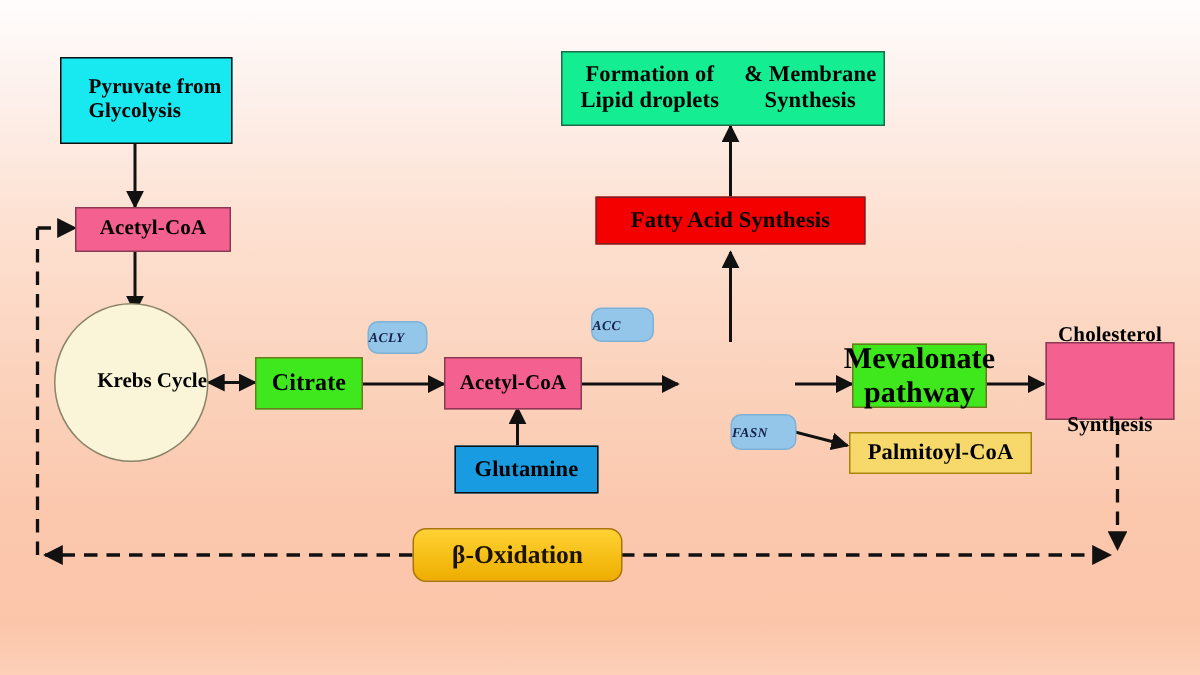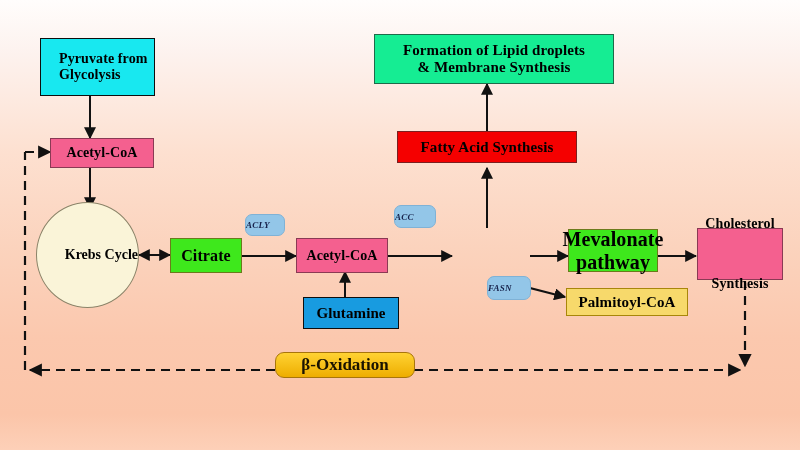--- a/index.html
+++ b/index.html
@@ -184,36 +184,36 @@
 
 
   <div class="enzyme" style="left:487px; top:276px; width:44px; height:24px;">
     <span>FASN</span>
   </div>
 
   <div class="node" style="left:397px; top:131px; width:180px; height:32px; background:#f50000; border:1.2px solid #7a2020; font-size:15px;">
     <span>Fatty Acid Synthesis</span>
   </div>
 
-  <div class="node" style="left:374px; top:34px; width:240px; height:50px; background:#15ed93; border:1.2px solid #1d6b4a; font-size:15px; flex-direction:column;">
+  <div class="node" style="left:374px; top:34px; width:216px; height:50px; background:#15ed93; border:1.2px solid #1d6b4a; font-size:15px; flex-direction:row;">
     <span>Formation of Lipid droplets</span>
     <span>&amp; Membrane Synthesis</span>
   </div>
 
   <div class="node" style="left:568px; top:229px; width:90px; height:43px; background:#3ee81c; border:1.4px solid #6b7a1c; font-size:20px; flex-direction:column;">
     <span>Mevalonate</span>
     <span>pathway</span>
   </div>
 
   <div class="node" style="left:566px; top:288px; width:122px; height:28px; background:#f7d96b; border:1.4px solid #a8860a; font-size:15px;">
     <span>Palmitoyl-CoA</span>
   </div>
 
   <div class="node" style="left:697px; top:228px; width:86px; height:52px; background:#f4608f; border:1.2px solid #8a3a54; font-size:14px; flex-direction:column;gap:44px;">
     <span>Cholesterol</span>
     <span>Synthesis</span>
   </div>
 
-  <div class="beta-ox" style="left:275px; top:352px; width:140px; height:26px;">
+  <div class="beta-ox" style="left:275px; top:352px; width:140px; height:36px;">
     <span>β-Oxidation</span>
   </div>
 
 </div>
 
 </body></html>

